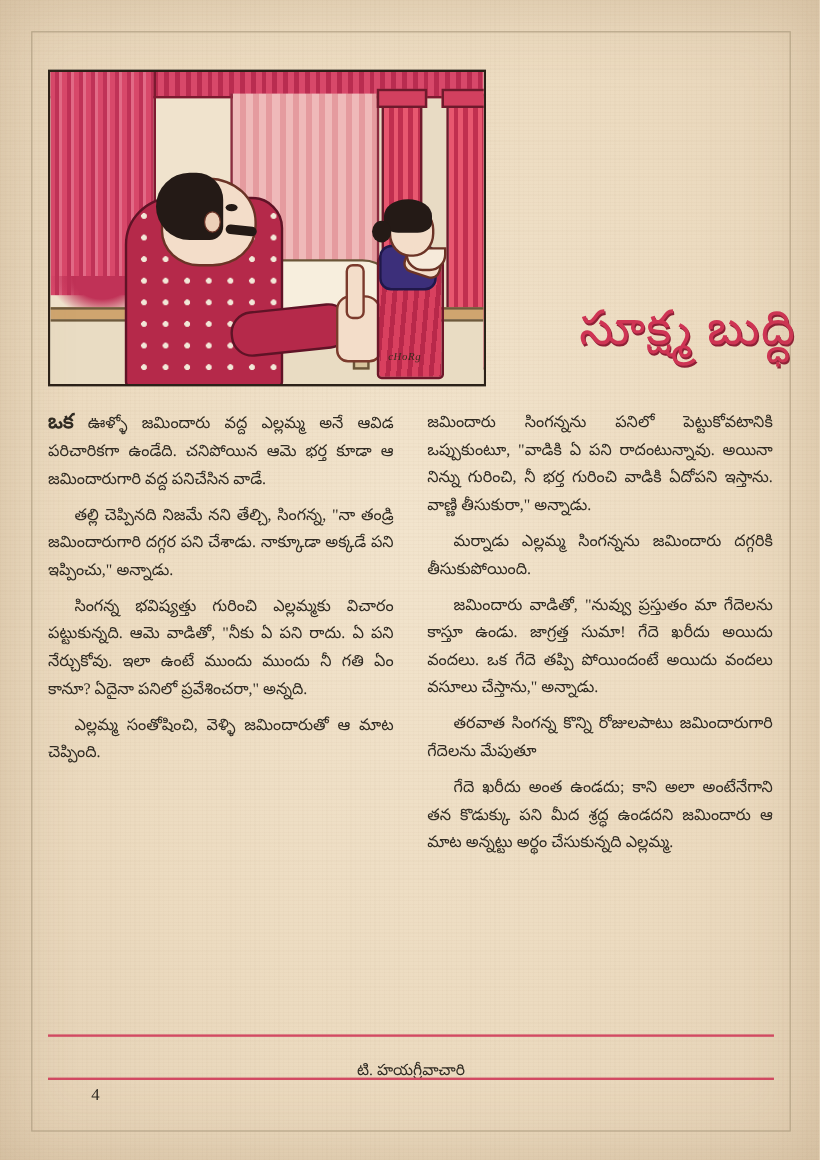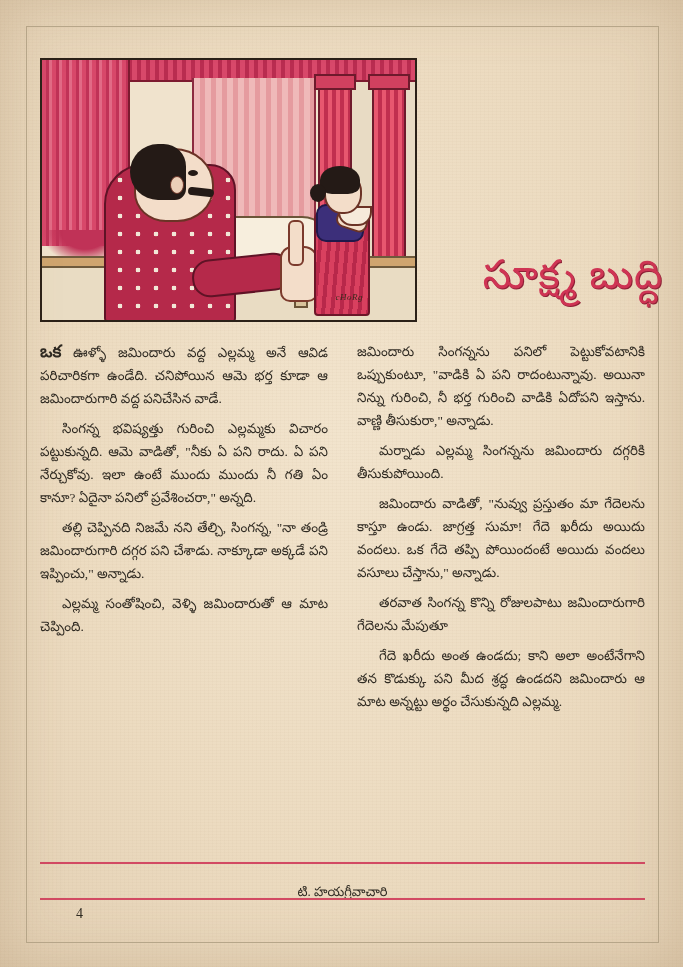--- a/index.html
+++ b/index.html
@@ -41,21 +41,20 @@
 
   
   .illustration {
     position: absolute;
     left: 40px; top: 58px;
     width: 361px;
     height: 260px;
     border: 2px solid #2b2118;
     overflow: hidden;
     background: #f3e7d2;
-    padding-left: 12px;
   }
   .illu-inner { position: absolute; inset: 0; }
 
   
   .bg-wall {
     position: absolute; left: 0; top: 0; width: 100%; height: 100%;
     background: linear-gradient(to right, #f0e3cd 0%, #f0e3cd 100%);
   }
   .wall-dark-right {
     position: absolute; right: 0; top: 0; width: 90px; height: 100%;
@@ -238,21 +237,20 @@
   }
 
   
   .columns {
     position: absolute;
     left: 40px; top: 340px;
     width: 605px;
     height: 505px;
     display: flex;
     gap: 28px;
-    justify-content: space-between;
   }
   .col {
     width: 288px;
     color: #2f2a22;
     font-size: 13.4px;
     line-height: 23px;
     text-align: justify;
   }
   .col p { margin: 0 0 7px 0; }
   .col p.indent { text-indent: 22px; }
@@ -338,22 +336,22 @@
 
       <div class="signature">cHoRg</div>
     </div>
   </div>
 
   <div class="title">సూక్ష్మ బుద్ధి</div>
 
   <div class="columns">
     <div class="col">
       <p class="dropcap-para"><span class="dropcap">ఒక</span><span> ఊళ్ళో జమిందారు వద్ద ఎల్లమ్మ అనే ఆవిడ పరిచారికగా ఉండేది. చనిపోయిన ఆమె భర్త కూడా ఆ జమిందారుగారి వద్ద పనిచేసిన వాడే.</span></p>
+      <p class="indent">తల్లి చెప్పినది నిజమే నని తేల్చి, సింగన్న, "నా తండ్రి జమిందారుగారి దగ్గర పని చేశాడు. నాక్కూడా అక్కడే పని ఇప్పించు," అన్నాడు.</p>
       <p class="indent">సింగన్న భవిష్యత్తు గురించి ఎల్లమ్మకు విచారం పట్టుకున్నది. ఆమె వాడితో, "నీకు ఏ పని రాదు. ఏ పని నేర్చుకోవు. ఇలా ఉంటే ముందు ముందు నీ గతి ఏం కానూ? ఏదైనా పనిలో ప్రవేశించరా," అన్నది.</p>
-      <p class="indent">తల్లి చెప్పినది నిజమే నని తేల్చి, సింగన్న, "నా తండ్రి జమిందారుగారి దగ్గర పని చేశాడు. నాక్కూడా అక్కడే పని ఇప్పించు," అన్నాడు.</p>
       <p class="indent">ఎల్లమ్మ సంతోషించి, వెళ్ళి జమిందారుతో ఆ మాట చెప్పింది.</p>
     </div>
     <div class="col">
       <p>జమిందారు సింగన్నను పనిలో పెట్టుకోవటానికి ఒప్పుకుంటూ, "వాడికి ఏ పని రాదంటున్నావు. అయినా నిన్ను గురించి, నీ భర్త గురించి వాడికి ఏదోపని ఇస్తాను. వాణ్ణి తీసుకురా," అన్నాడు.</p>
       <p class="indent">మర్నాడు ఎల్లమ్మ సింగన్నను జమిందారు దగ్గరికి తీసుకుపోయింది.</p>
       <p class="indent">జమిందారు వాడితో, "నువ్వు ప్రస్తుతం మా గేదెలను కాస్తూ ఉండు. జాగ్రత్త సుమా! గేదె ఖరీదు అయిదు వందలు. ఒక గేదె తప్పి పోయిందంటే అయిదు వందలు వసూలు చేస్తాను," అన్నాడు.</p>
       <p class="indent">తరవాత సింగన్న కొన్ని రోజులపాటు జమిందారుగారి గేదెలను మేపుతూ</p>
       <p class="indent">గేదె ఖరీదు అంత ఉండదు; కాని అలా అంటేనేగాని తన కొడుక్కు పని మీద శ్రద్ధ ఉండదని జమిందారు ఆ మాట అన్నట్టు అర్థం చేసుకున్నది ఎల్లమ్మ.</p>
     </div>
   </div>

